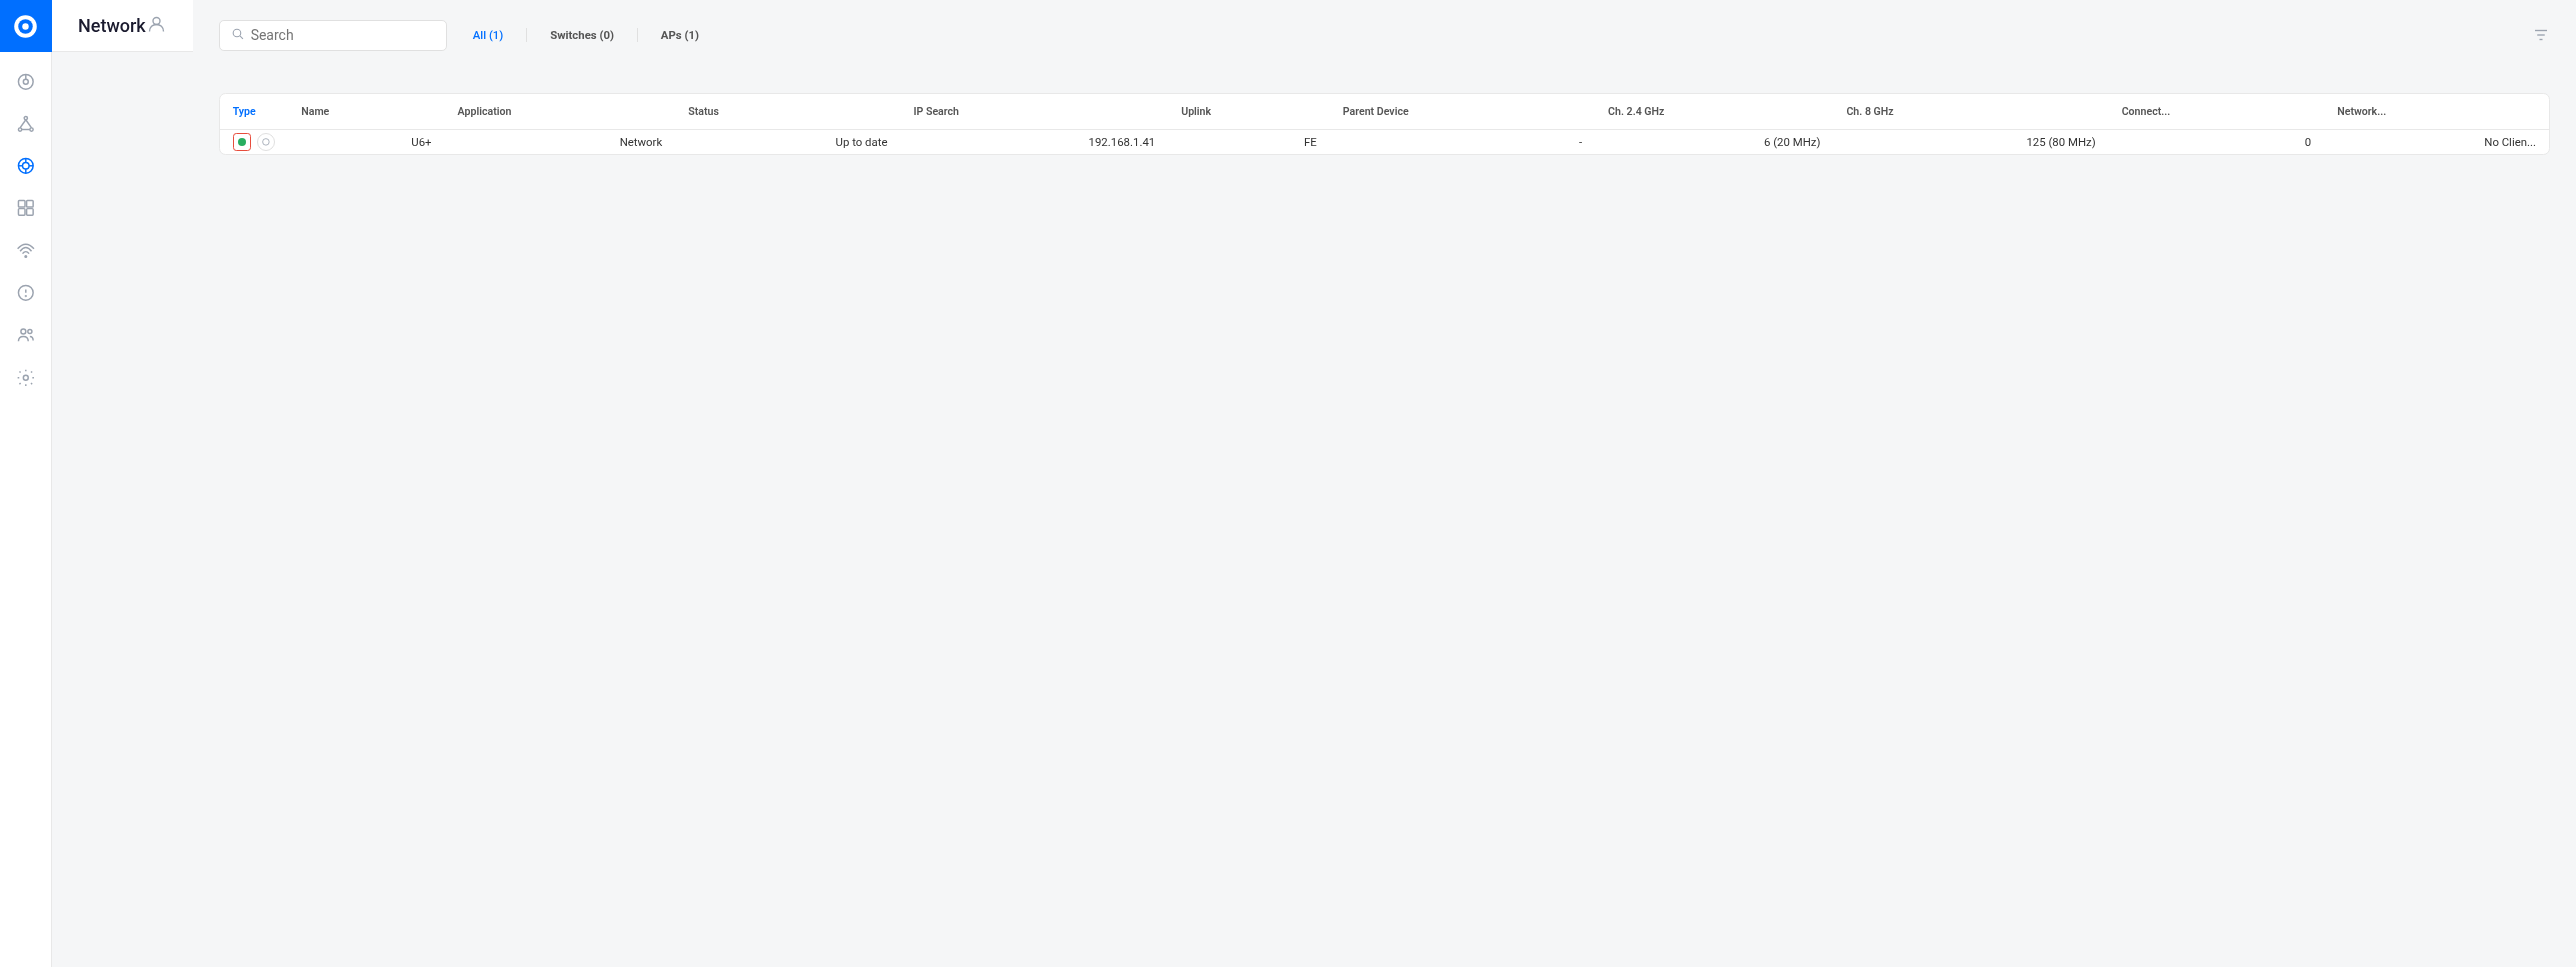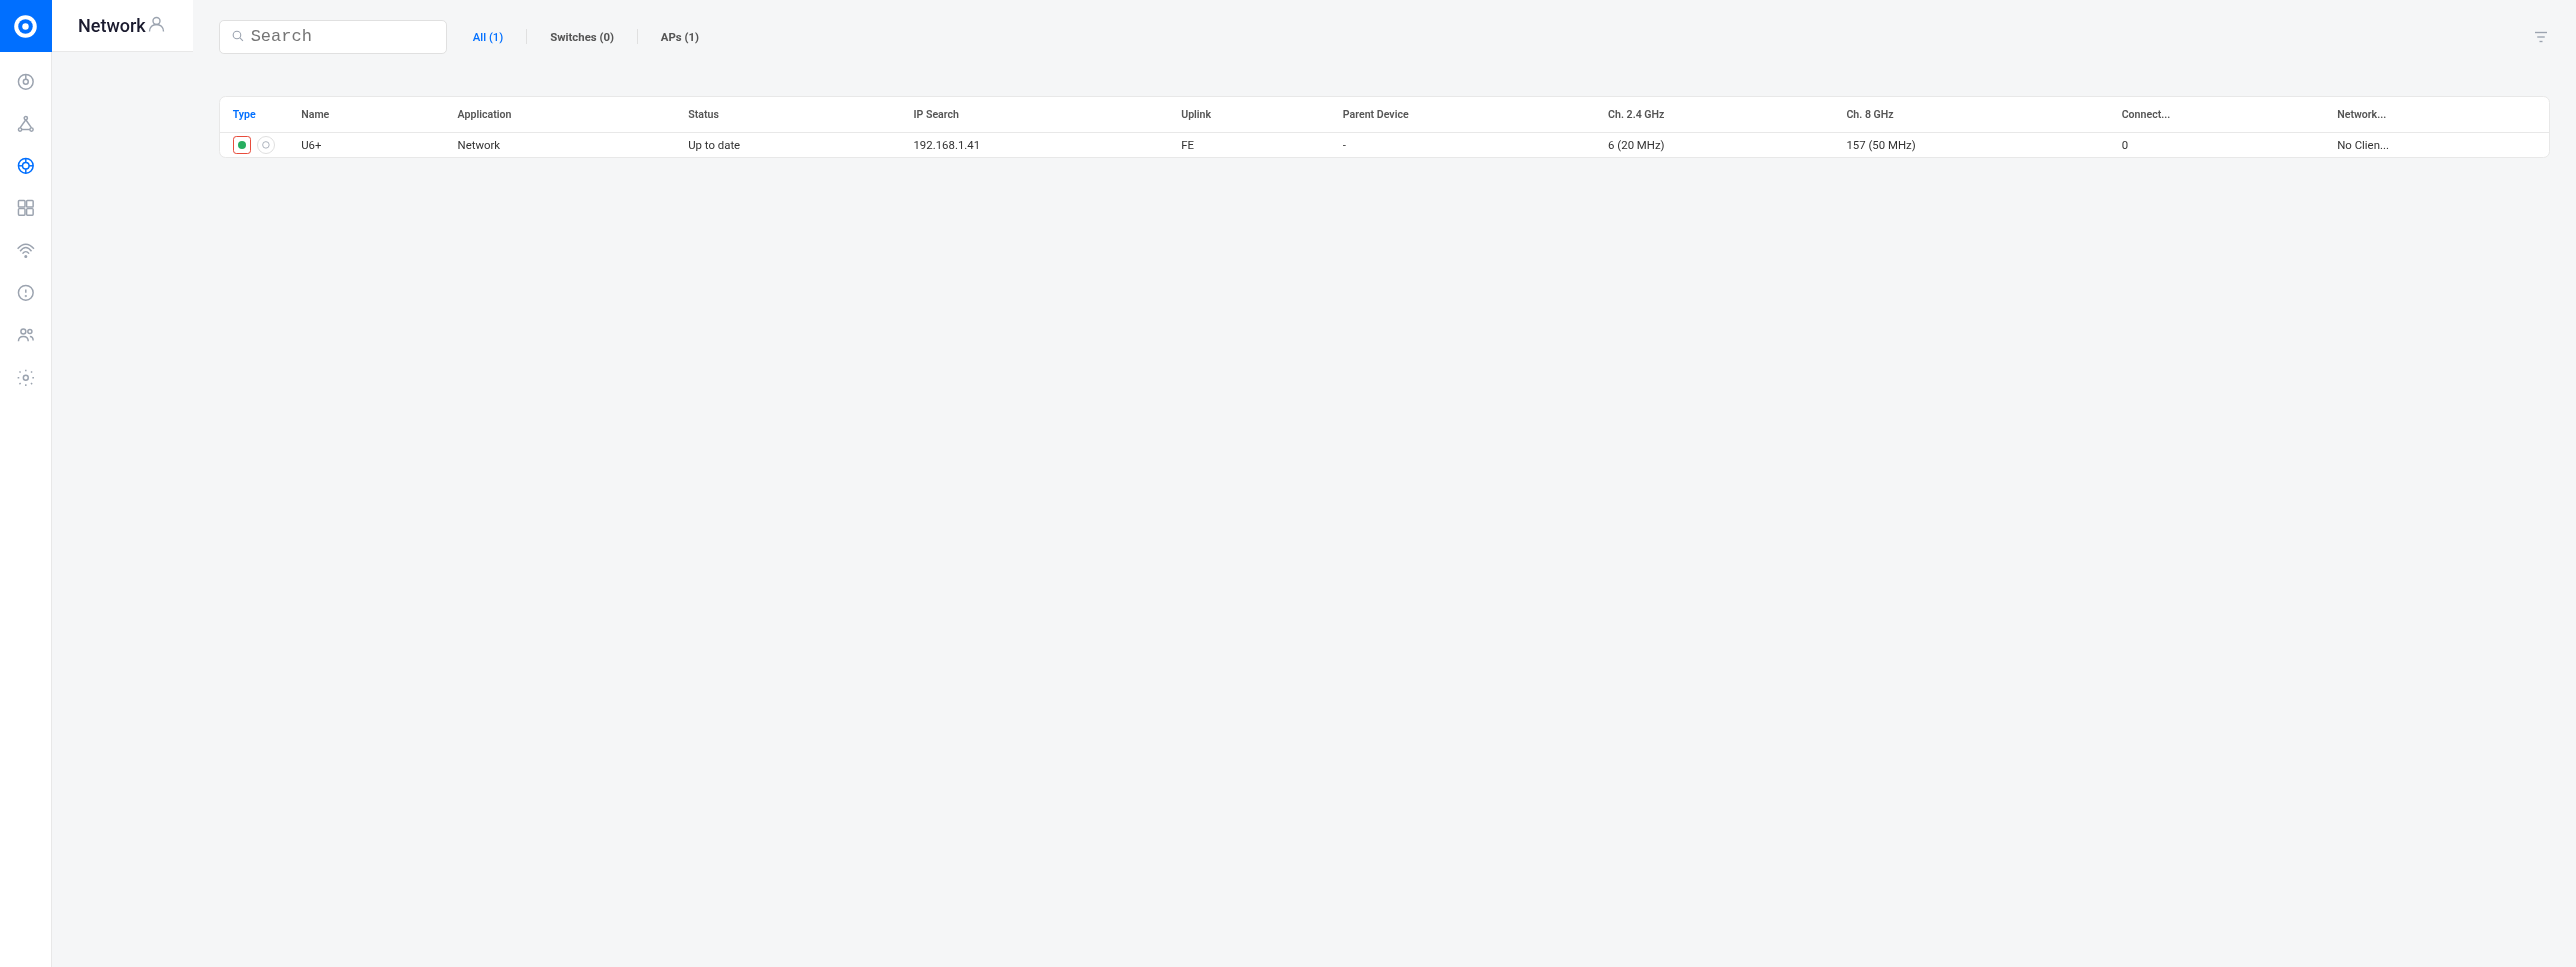--- a/index.html
+++ b/index.html
@@ -145,24 +145,23 @@
 
     .search-icon {
       color: #9ba3af;
       flex-shrink: 0;
     }
 
     .search-input {
       border: none;
       outline: none;
       background: transparent;
-      font-size: 17px;
+      font-size: 14px;
       color: #333;
       width: 100%;
-      font-family: Liberation Mono, monospace;
     }
 
     .filter-tabs {
       display: flex;
       align-items: center;
       gap: 10px;
     }
 
     .filter-tab {
       padding: 6.5px 13px;
@@ -237,20 +236,21 @@
 
     .data-table tbody tr:last-child {
       border-bottom: none;
     }
 
     .data-table tbody td {
       padding: 3px 13px;
       font-size: 11.4px;
       color: #333;
       white-space: nowrap;
+      text-align: right;
     }
 
     .type-cell {
       display: flex;
       align-items: center;
       gap: 6.5px;
     }
 
     .status-dot-container {
       width: 18px;
@@ -452,21 +452,21 @@
                 </div>
               </div>
             </td>
             <td>U6+</td>
             <td>Network</td>
             <td>Up to date</td>
             <td>192.168.1.41</td>
             <td>FE</td>
             <td>-</td>
             <td>6 (20 MHz)</td>
-            <td>157 (50 MHz)</td>
+            <td>125 (80 MHz)</td>
             <td>0</td>
             <td class="text-muted">No Clien...</td>
           </tr>
         </tbody>
       </table>
     </div>
   </div>
 </div>
 
 

